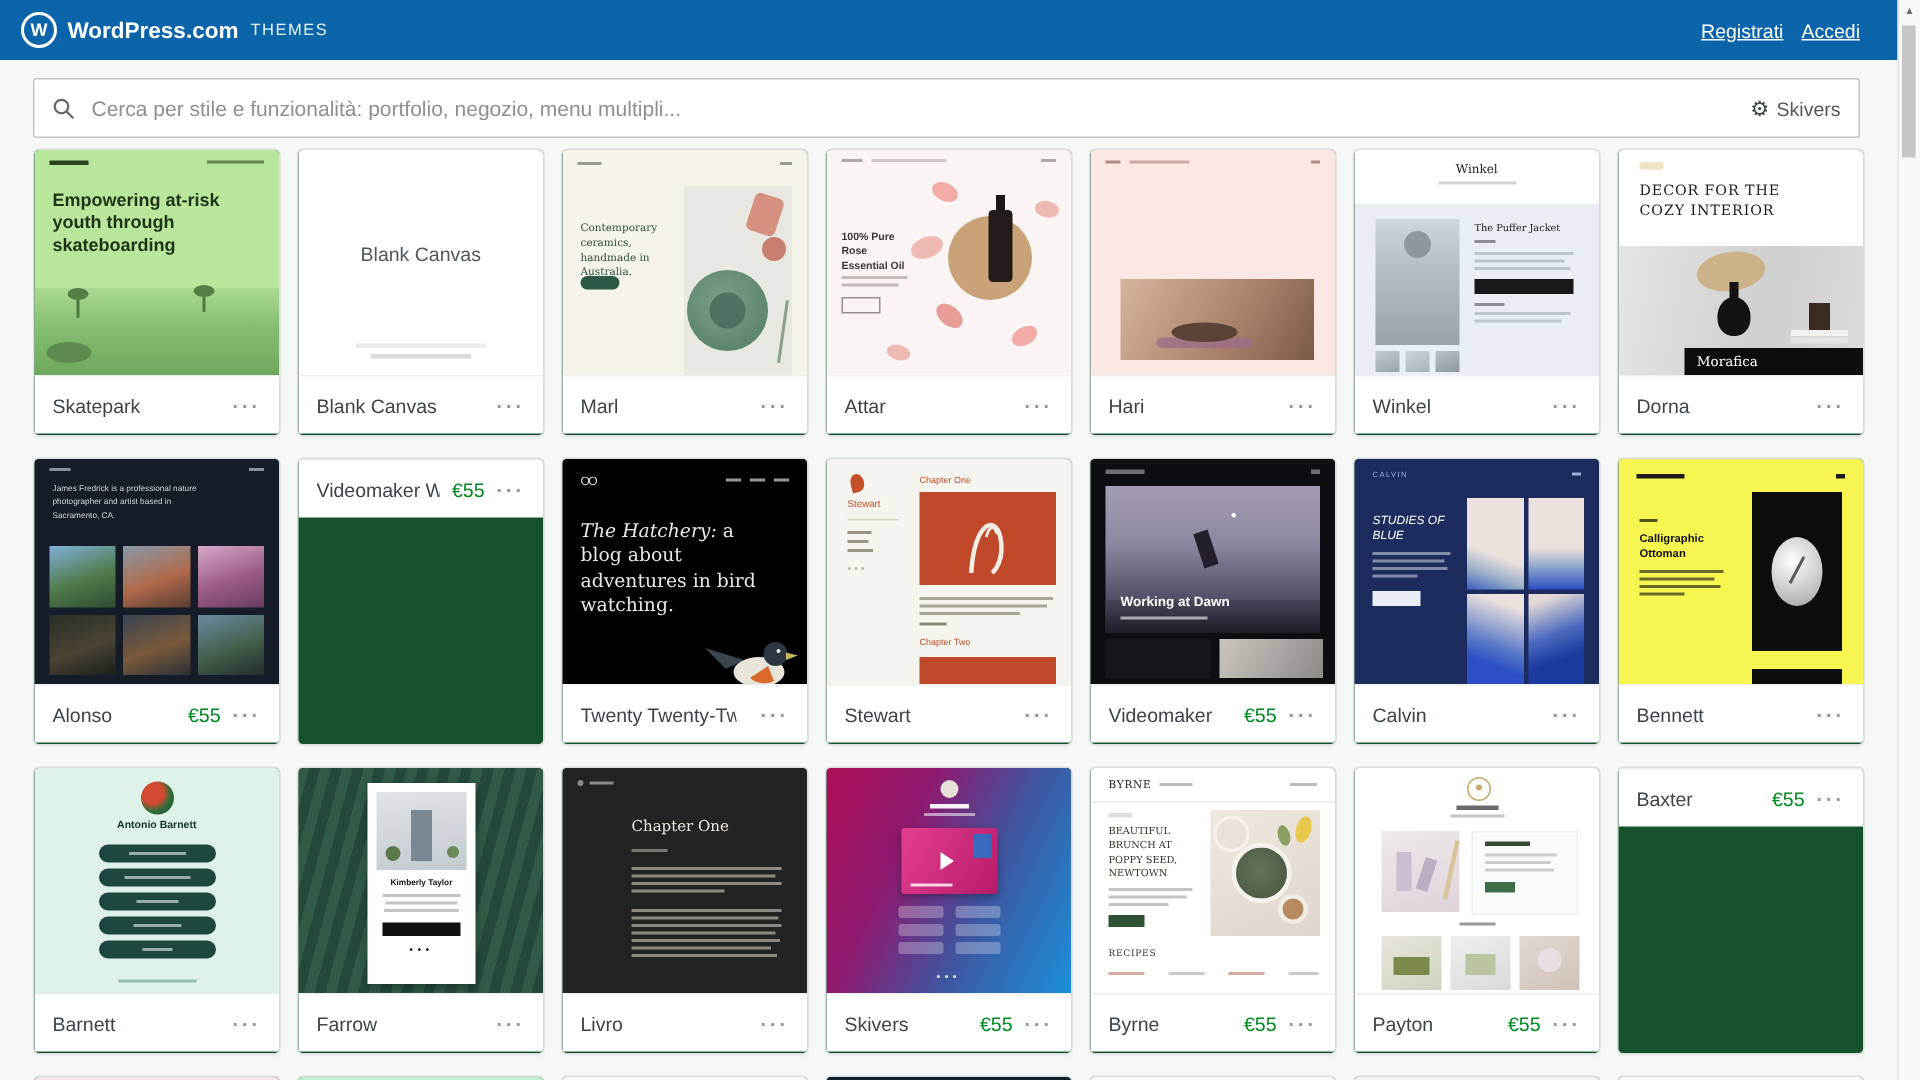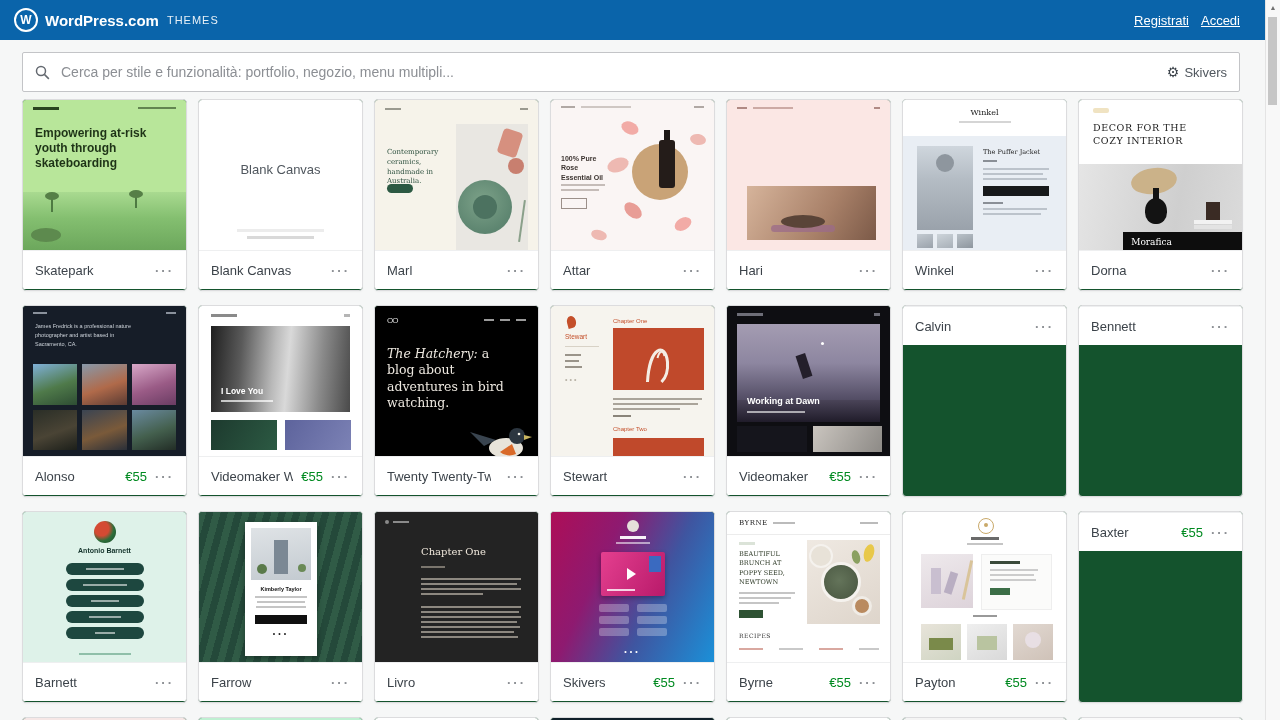--- a/index.html
+++ b/index.html
@@ -258,30 +258,20 @@
         </div>
       </div>
       <div class="ft">
         <span class="nm">Alonso</span>
         <span class="pr">€55</span>
         <span class="mo">···</span>
       </div>
     </div>
 
     <div class="card">
-      <div class="pv p-vw">
-        <div class="ab" style="top:8px;left:12px;width:26px;height:3px;background:#8a8a8a"></div>
-        <div class="ab" style="top:8px;right:12px;width:6px;height:3px;background:#b5b5b5"></div>
-        <div class="ab" style="left:12px;right:12px;top:20px;height:86px;background:linear-gradient(95deg,#1f1f1f,#5a5a5a 22%,#b9b9b9 45%,#d9d9d9 55%,#8a8a8a 78%,#4a4a4a)">
-          <div class="ab" style="left:10px;bottom:16px;font-weight:bold;font-size:8.5px;color:#fff">I Love You</div>
-          <div class="ab" style="left:10px;bottom:10px;width:52px;height:2px;background:rgba(255,255,255,.7)"></div>
-        </div>
-        <div class="ab" style="left:12px;bottom:6px;width:66px;height:30px;background:linear-gradient(120deg,#1d3a2e,#2c5a43)"></div>
-        <div class="ab" style="left:86px;bottom:6px;width:66px;height:30px;background:linear-gradient(120deg,#5d639c,#7c82b5)"></div>
-      </div>
       <div class="ft">
         <span class="nm">Videomaker White</span>
         <span class="pr">€55</span>
         <span class="mo">···</span>
       </div>
     </div>
 
     <div class="card">
       <div class="pv p-tt">
         <div class="ab" style="top:10px;left:12px;font-size:8px;letter-spacing:-1px;color:#ddd">OO</div>
@@ -350,28 +340,59 @@
         <div class="ab" style="left:86px;bottom:4px;width:69px;height:26px;background:linear-gradient(120deg,#cac5bf,#8d8a86)"></div>
       </div>
       <div class="ft">
         <span class="nm">Videomaker</span>
         <span class="pr">€55</span>
         <span class="mo">···</span>
       </div>
     </div>
 
     <div class="card">
+      <div class="pv p-ca">
+        <div class="ab" style="top:8px;left:12px;font-size:5px;letter-spacing:1px;color:#9fb0d8">CALVIN</div>
+        <div class="ab" style="top:9px;right:12px;width:6px;height:2px;background:#9fb0d8"></div>
+        <div class="ab" style="top:36px;left:12px;width:58px;font-style:italic;font-size:8px;line-height:1.3;color:#fff">STUDIES OF BLUE</div>
+        <div class="ab" style="top:62px;left:12px;width:52px;height:2px;background:rgba(255,255,255,.45)"></div>
+        <div class="ab" style="top:67px;left:12px;width:48px;height:2px;background:rgba(255,255,255,.45)"></div>
+        <div class="ab" style="top:72px;left:12px;width:50px;height:2px;background:rgba(255,255,255,.45)"></div>
+        <div class="ab" style="top:77px;left:12px;width:30px;height:2px;background:rgba(255,255,255,.45)"></div>
+        <div class="ab" style="top:88px;left:12px;width:32px;height:10px;background:#e8ecf5"></div>
+        <div class="ab" style="right:10px;top:26px;width:78px;bottom:0;display:grid;grid-template-columns:1fr 1fr;grid-template-rows:1fr 1fr;gap:3px">
+          <div style="background:linear-gradient(200deg,#ece1dc 60%,#9aaec8 80%,#3a5ec0)"></div>
+          <div style="background:linear-gradient(180deg,#ece1dc 55%,#7f9cc8 78%,#2b4fc4)"></div>
+          <div style="background:linear-gradient(20deg,#2b4fc4 25%,#5d7cc8 45%,#ece1dc 85%)"></div>
+          <div style="background:linear-gradient(340deg,#1a3aa0 30%,#4a6ac0 55%,#e4d8d4 90%)"></div>
+        </div>
+      </div>
       <div class="ft">
         <span class="nm">Calvin</span>
         <span class="pr"></span>
         <span class="mo">···</span>
       </div>
     </div>
 
     <div class="card">
+      <div class="pv p-be">
+        <div class="ab" style="top:10px;left:12px;width:32px;height:3px;background:#1c1c1c"></div>
+        <div class="ab" style="top:10px;right:12px;width:6px;height:3px;background:#1c1c1c"></div>
+        <div class="ab" style="top:40px;left:14px;width:12px;height:2px;background:#55551a"></div>
+        <div class="ab" style="top:48px;left:14px;width:58px;font-weight:bold;font-size:7.5px;line-height:1.3;color:#101010">Calligraphic Ottoman</div>
+        <div class="ab" style="top:74px;left:14px;width:56px;height:2px;background:#6a6a2a"></div>
+        <div class="ab" style="top:79px;left:14px;width:50px;height:2px;background:#6a6a2a"></div>
+        <div class="ab" style="top:84px;left:14px;width:54px;height:2px;background:#6a6a2a"></div>
+        <div class="ab" style="top:89px;left:14px;width:30px;height:2px;background:#6a6a2a"></div>
+        <div class="ab" style="right:14px;top:22px;width:60px;height:106px;background:#0d0d0d">
+          <div class="ab cir" style="left:13px;top:30px;width:34px;height:46px;background:radial-gradient(circle at 40% 35%,#fdfdfd,#bdbdbd 70%,#9a9a9a)"></div>
+          <div class="ab" style="left:29px;top:42px;width:2px;height:20px;background:#5a5a5a;transform:rotate(28deg)"></div>
+        </div>
+        <div class="ab" style="right:14px;bottom:-6px;width:60px;height:16px;background:#0d0d0d"></div>
+      </div>
       <div class="ft">
         <span class="nm">Bennett</span>
         <span class="pr"></span>
         <span class="mo">···</span>
       </div>
     </div>
 
     <div class="card">
       <div class="pv p-bn">
         <div class="ab cir" style="top:9px;left:71px;width:22px;height:22px;background:radial-gradient(circle at 35% 35%,#d44a33 35%,#2c6e3a 60%,#1d4a2a)"></div>

